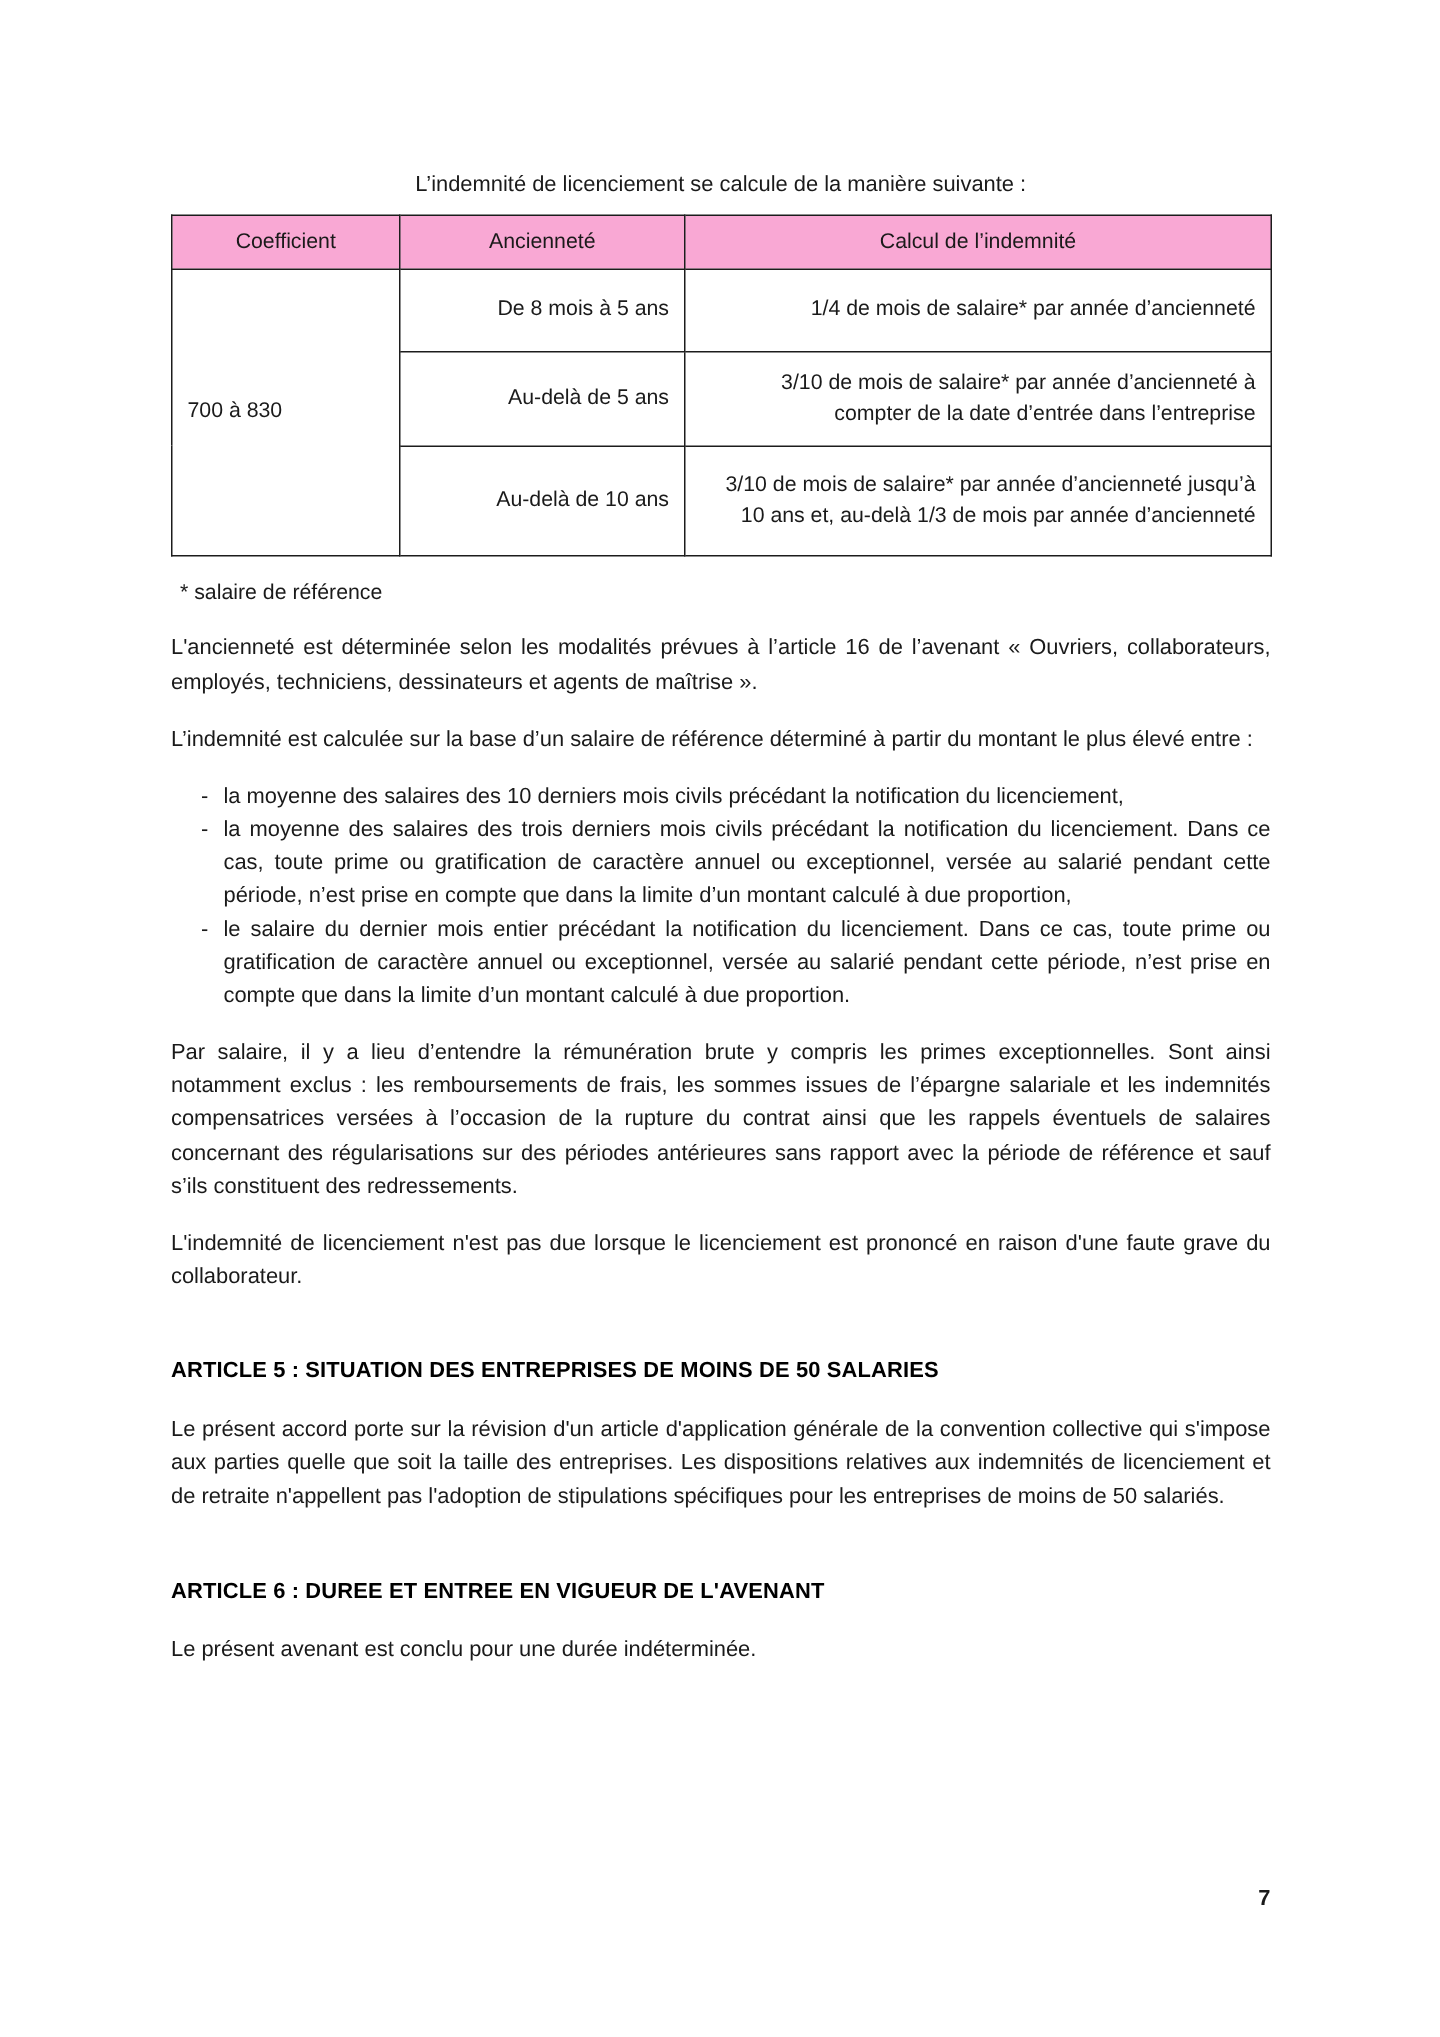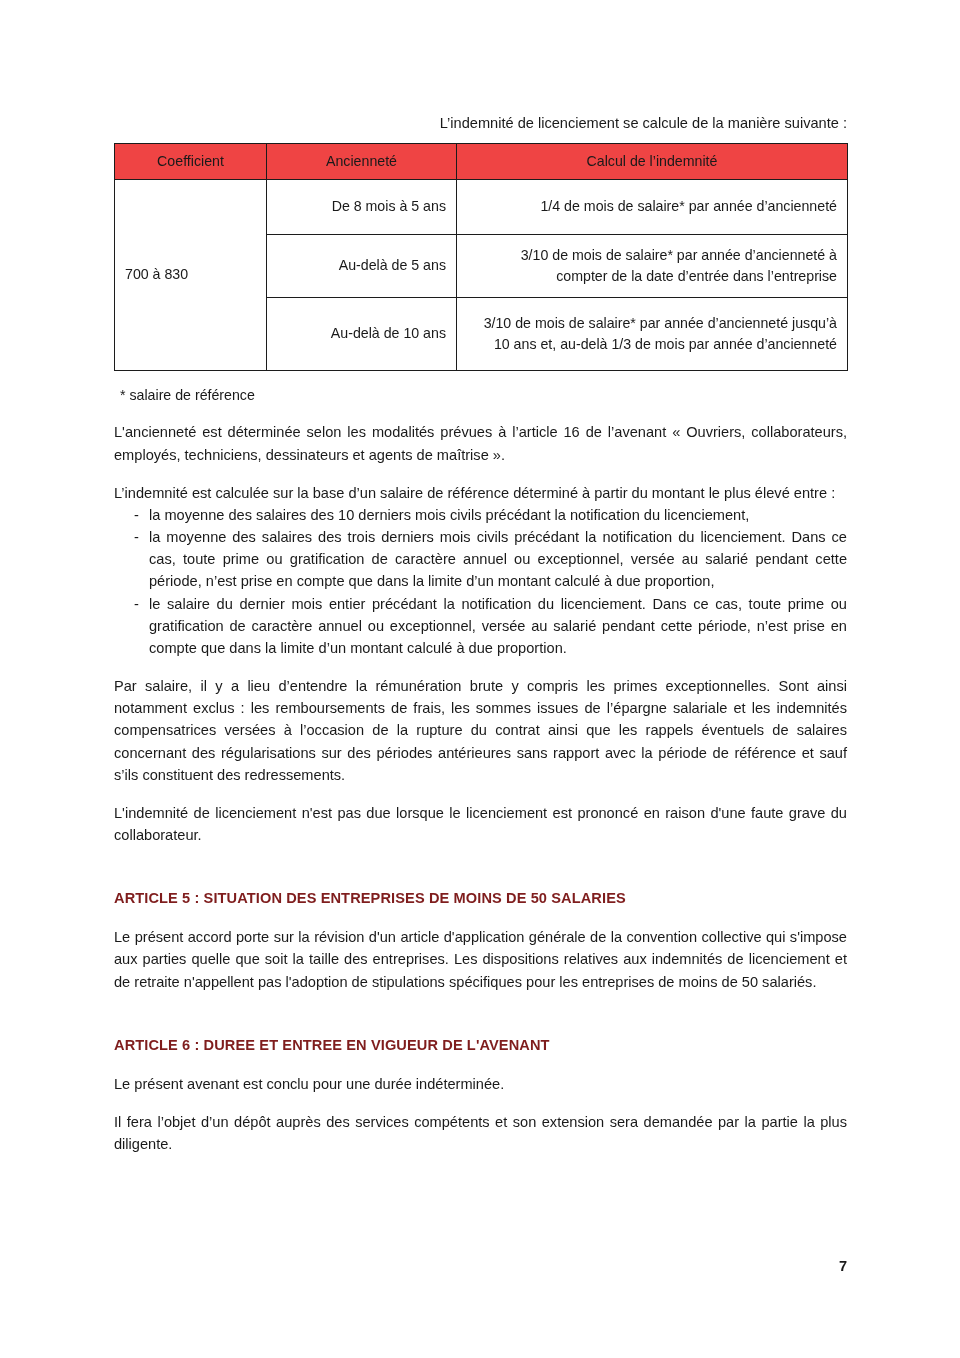--- a/index.html
+++ b/index.html
@@ -34,33 +34,33 @@
 
   
   .para {
     font-size: 14.6px;
     line-height: 1.52;
     text-align: justify;
     margin: 0 0 16px 0;
     color: #1a1a1a;
   }
   .para.lead {
-    text-align: right;
+    text-align: center;
     margin-bottom: 9px;
   }
   .para.tight {
-    margin-bottom: 0;
+    margin-bottom: 16px;
   }
   .heading {
     font-size: 14.6px;
     font-weight: bold;
     line-height: 1.5;
     margin: 0 0 16px 0;
     letter-spacing: 0.1px;
-    color: #7f1d1d;
+    color: #000000;
   }
   .spacer-lg { height: 26px; }
   .spacer-md { height: 16px; }
 
   
   table.indemnite {
     border-collapse: collapse;
     width: 733px;
     table-layout: fixed;
     margin: 0;
@@ -73,21 +73,21 @@
   table.indemnite th,
   table.indemnite td {
     border: 1.6px solid #1c1c1c;
     padding: 8px 10px;
     vertical-align: middle;
     line-height: 1.45;
     font-weight: normal;
     color: #1a1a1a;
   }
   table.indemnite thead th {
-    background: #ef4444;
+    background: #f9a8d4;
     text-align: center;
     padding: 7px 8px;
     font-weight: normal;
   }
   td.coef {
     text-align: left;
     vertical-align: middle;
   }
   td.anc {
     text-align: right;
@@ -210,18 +210,17 @@
     <p class="heading">ARTICLE 5 : SITUATION DES ENTREPRISES DE MOINS DE 50 SALARIES</p>
 
     <p class="para">Le présent accord porte sur la révision d'un article d'application générale de la convention collective qui s'impose aux parties quelle que soit la taille des entreprises. Les dispositions relatives aux indemnités de licenciement et de retraite n'appellent pas l'adoption de stipulations spécifiques pour les entreprises de moins de 50 salariés.</p>
 
     <div class="spacer-lg"></div>
 
     <p class="heading">ARTICLE 6 : DUREE ET ENTREE EN VIGUEUR DE L'AVENANT</p>
 
     <p class="para">Le présent avenant est conclu pour une durée indéterminée.</p>
 
-    <p class="para">Il fera l’objet d’un dépôt auprès des services compétents et son extension sera demandée par la partie la plus diligente.</p>
 
   </div>
 
   <div class="page-number">7</div>
 </div>
 
 </body></html>

